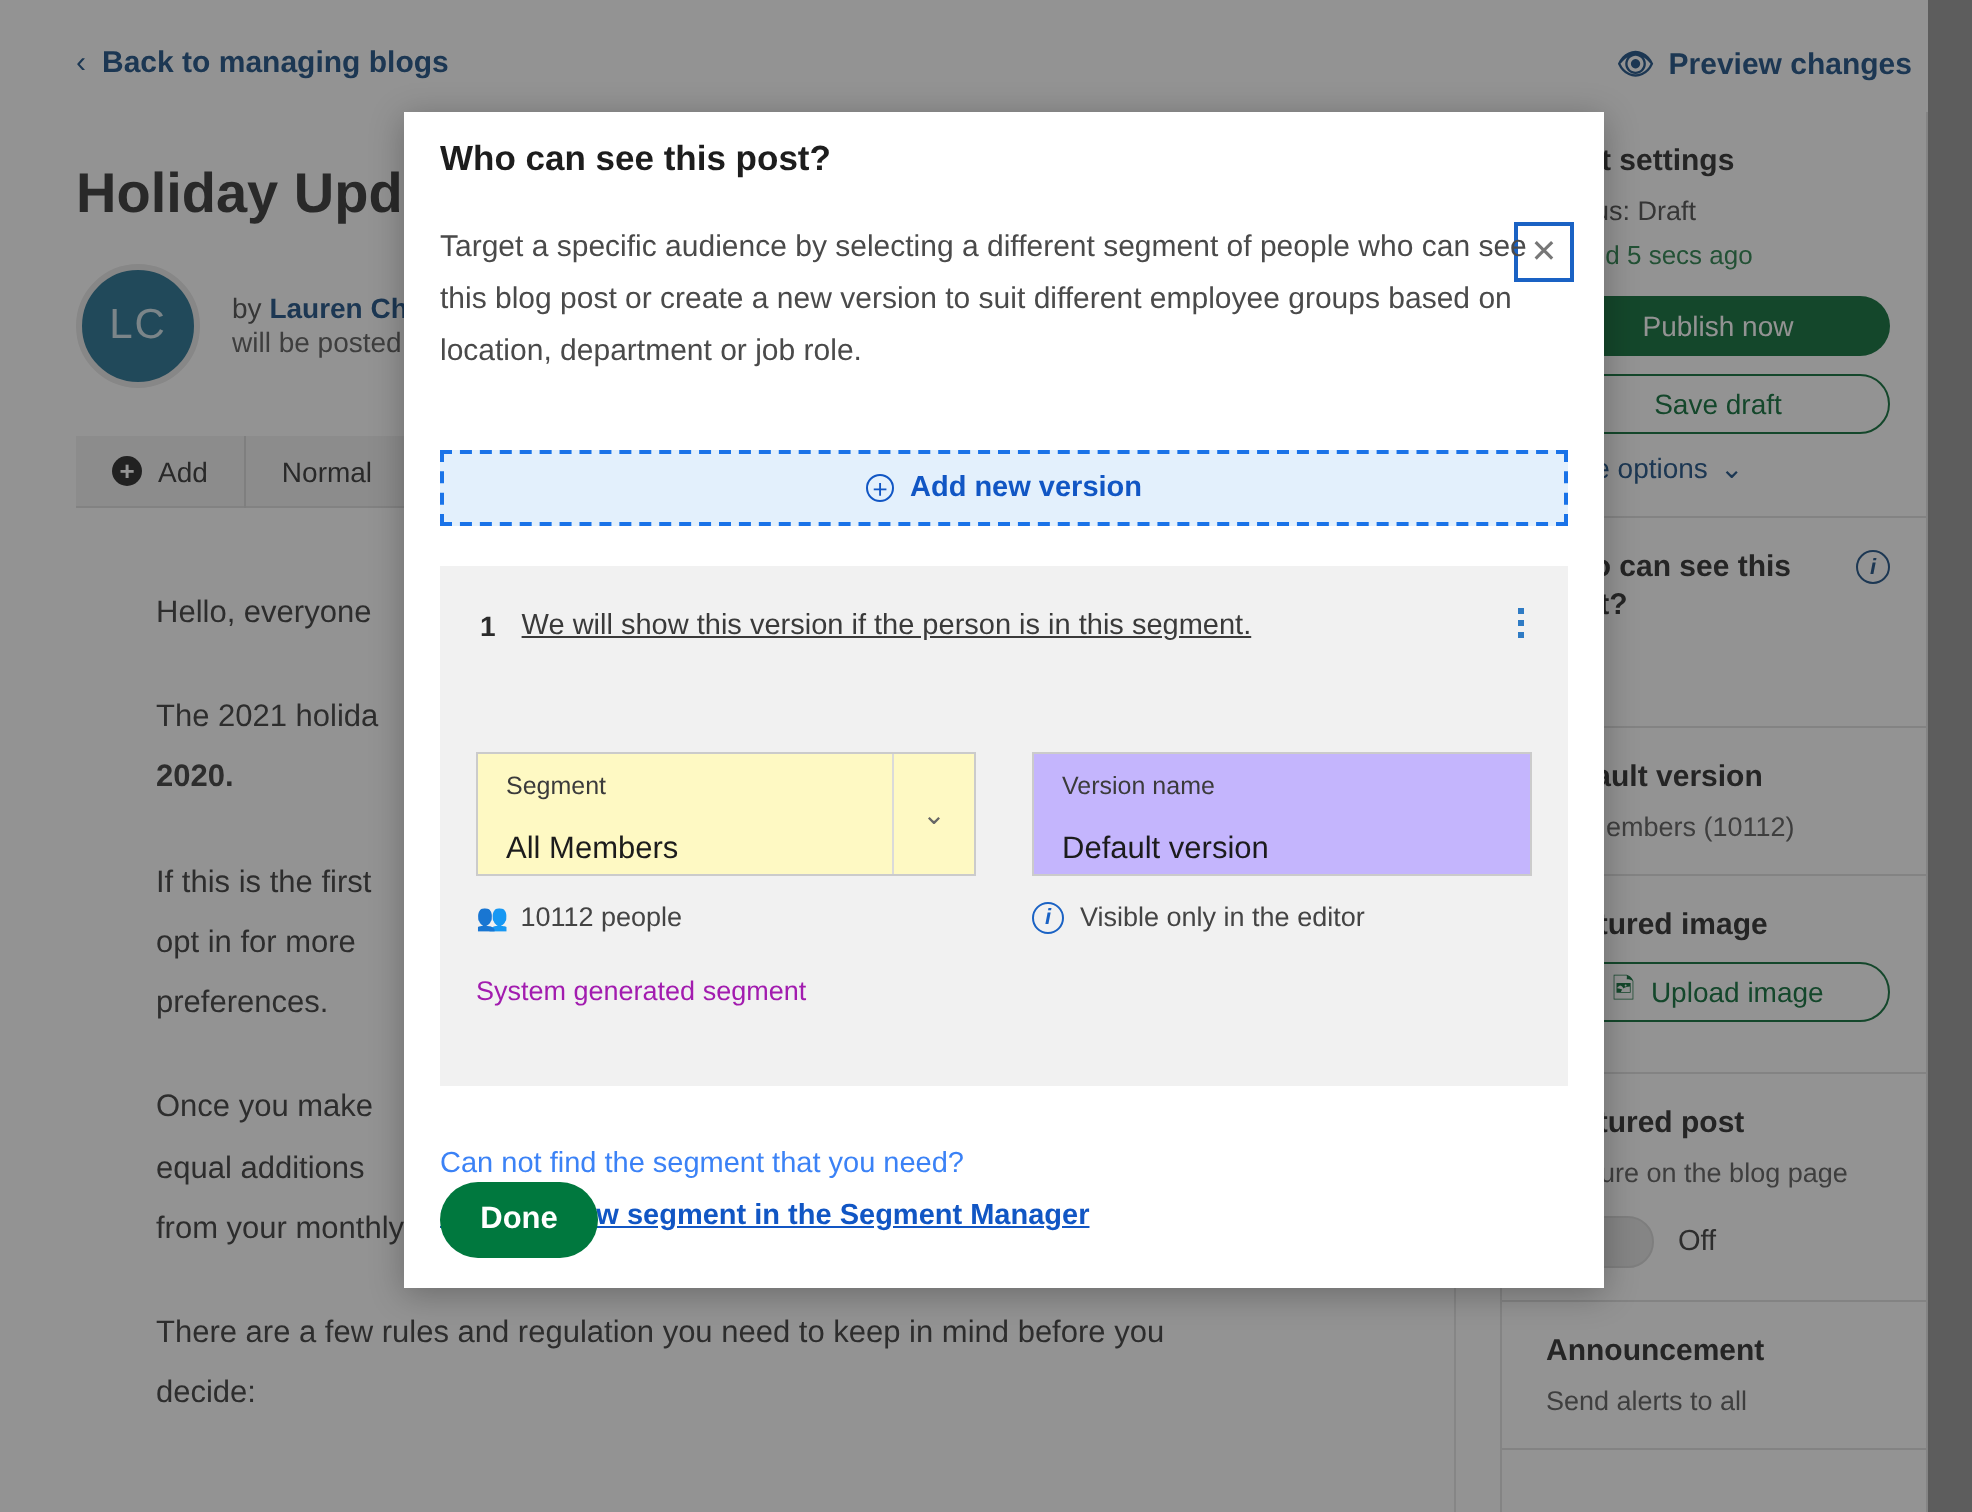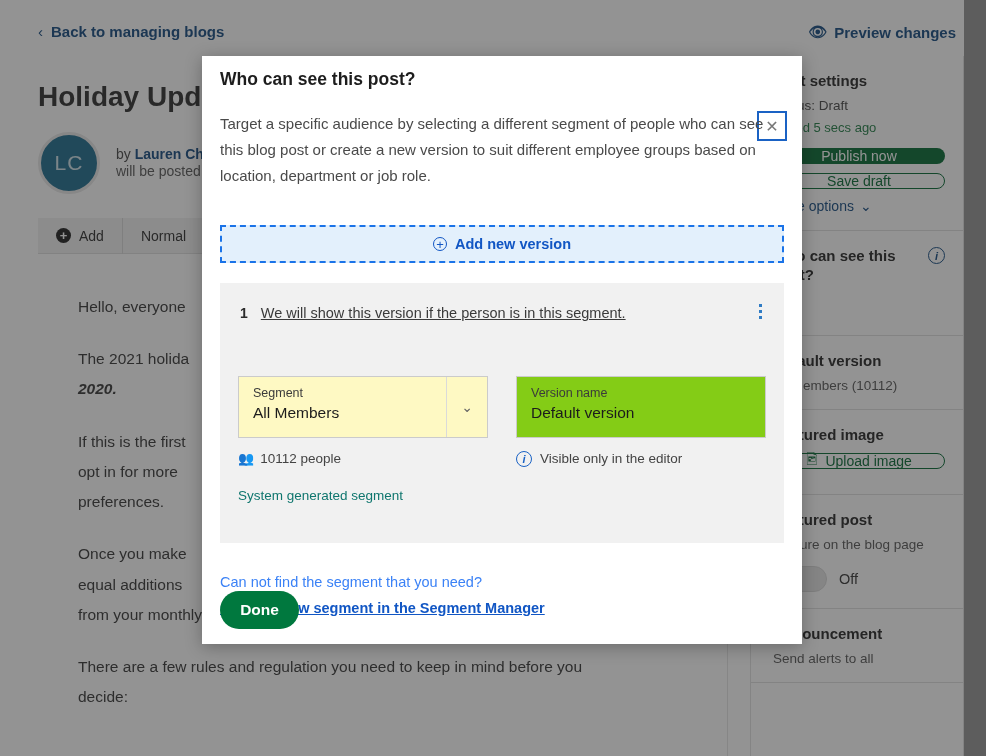--- a/index.html
+++ b/index.html
@@ -64,35 +64,35 @@
     background: #1a1a1a; color: #fff; font-size: 13px; line-height: 13px;
     display: flex; align-items: center; justify-content: center; font-weight: bold;
   }
 
   .doc-body {
     position: absolute; left: 38px; top: 198px; width: 690px; height: 558px;
     background: #fefefe; border-right: 1px solid #e4e4e4;
     padding: 38px 42px 0 40px;
   }
   .doc-body p { font-size: 15.5px; color: #333; line-height: 1.95; margin-bottom: 22px; }
-  .doc-body b.it { font-style: italic; font-weight: bold; }
+  .doc-body b.it { font-weight: bold; }
 
   
   .settings-col {
     position: absolute; right: 22px; top: 56px; width: 214px; height: 700px;
     background: #ffffff; border-left: 1px solid #e0e0e0; border-right: 1px solid #e0e0e0;
   }
   .rail { position: absolute; right: 0; top: 56px; width: 22px; height: 700px; background:#fff; }
   .sect { padding: 16px 18px 16px 22px; border-bottom: 1px solid #dfdfdf; }
   .sect h3 { font-size: 15px; font-weight: bold; color: #222; margin-bottom: 9px; }
   .sect .muted { font-size: 13.5px; color: #444; }
   .saved { font-size: 13px; color: #1e7b43; margin: 7px 0 13px; }
   .btn-pill {
     display: flex; align-items: center; justify-content: center; gap: 8px;
-    height: 16px; border-radius: 16px; font-size: 14px; margin-bottom: 9px;
+    height: 30px; border-radius: 16px; font-size: 14px; margin-bottom: 9px;
   }
   .btn-primary { background: #00662f; color: #ffffff; }
   .btn-outline { background: #fff; color: #00662f; border: 1px solid #00662f; }
   .more-opts { font-size: 14px; color: #10477e; display: flex; align-items: center; gap: 6px; }
   .sect-head { display: flex; align-items: flex-start; justify-content: space-between; }
   .sect-head h3 { max-width: 150px; line-height: 1.25; }
   .info-circle {
     width: 17px; height: 17px; border-radius: 50%; border: 1.6px solid #10477e;
     color: #10477e; font-size: 11px; font-weight: bold; flex: 0 0 auto;
     display: flex; align-items: center; justify-content: center; font-style: italic;
@@ -159,36 +159,36 @@
   }
   .kebab i { width: 3px; height: 3px; background: #2f7bc4; display:block; }
 
   .fields { position: absolute; left: 18px; top: 93px; display: flex; gap: 28px; }
   .field-seg {
     width: 250px; height: 62px; background: #fef9c3; border: 1px solid #cbcbcb;
     display: flex; align-items: stretch;
   }
   .field-inner { flex: 1; padding: 9px 0 0 14px; }
   .field-label { font-size: 12.5px; color: #3b3b3b; }
-  .field-value { font-size: 15.5px; color: #1c1c1c; margin-top: 4px; }
+  .field-value { font-size: 15.5px; color: #1c1c1c; margin-top: 16px; }
   .seg-caret {
     width: 41px; border-left: 1px solid #dadada;
     display: flex; align-items: center; justify-content: center;
     font-size: 14px; color: #666;
   }
   .field-ver {
-    width: 250px; height: 62px; background: #84cc16; border: 1px solid #cbcbcb;
+    width: 250px; height: 62px; background: #c4b5fd; border: 1px solid #cbcbcb;
     padding: 9px 12px 0 14px;
   }
 
   .meta-row { position: absolute; left: 18px; top: 168px; display: flex; gap: 28px; }
   .meta-left { width: 250px; }
   .meta-line { display: flex; align-items: center; gap: 8px; font-size: 13.5px; color: #444; }
   .people-ic { font-size: 13px; color: #555; letter-spacing: -2px; }
-  .sys-gen { font-size: 13.5px; color: #0f766e; margin-top: 22px; }
+  .sys-gen { font-size: 13.5px; color: #a21caf; margin-top: 22px; }
   .vis-ic {
     width: 16px; height: 16px; border-radius: 50%; border: 1.5px solid #1a62c4;
     color: #1a62c4; font-size: 11px; font-style: italic; font-weight: bold;
     display: flex; align-items: center; justify-content: center; flex:0 0 auto;
   }
 
   .cta-q { position: absolute; left: 18px; top: 518px; font-size: 14.5px; color: #3b82f6; }
   .cta-link {
     position: absolute; left: 18px; top: 544px;
     font-size: 14.5px; font-weight: bold; color: #1156c4; text-decoration: underline;

